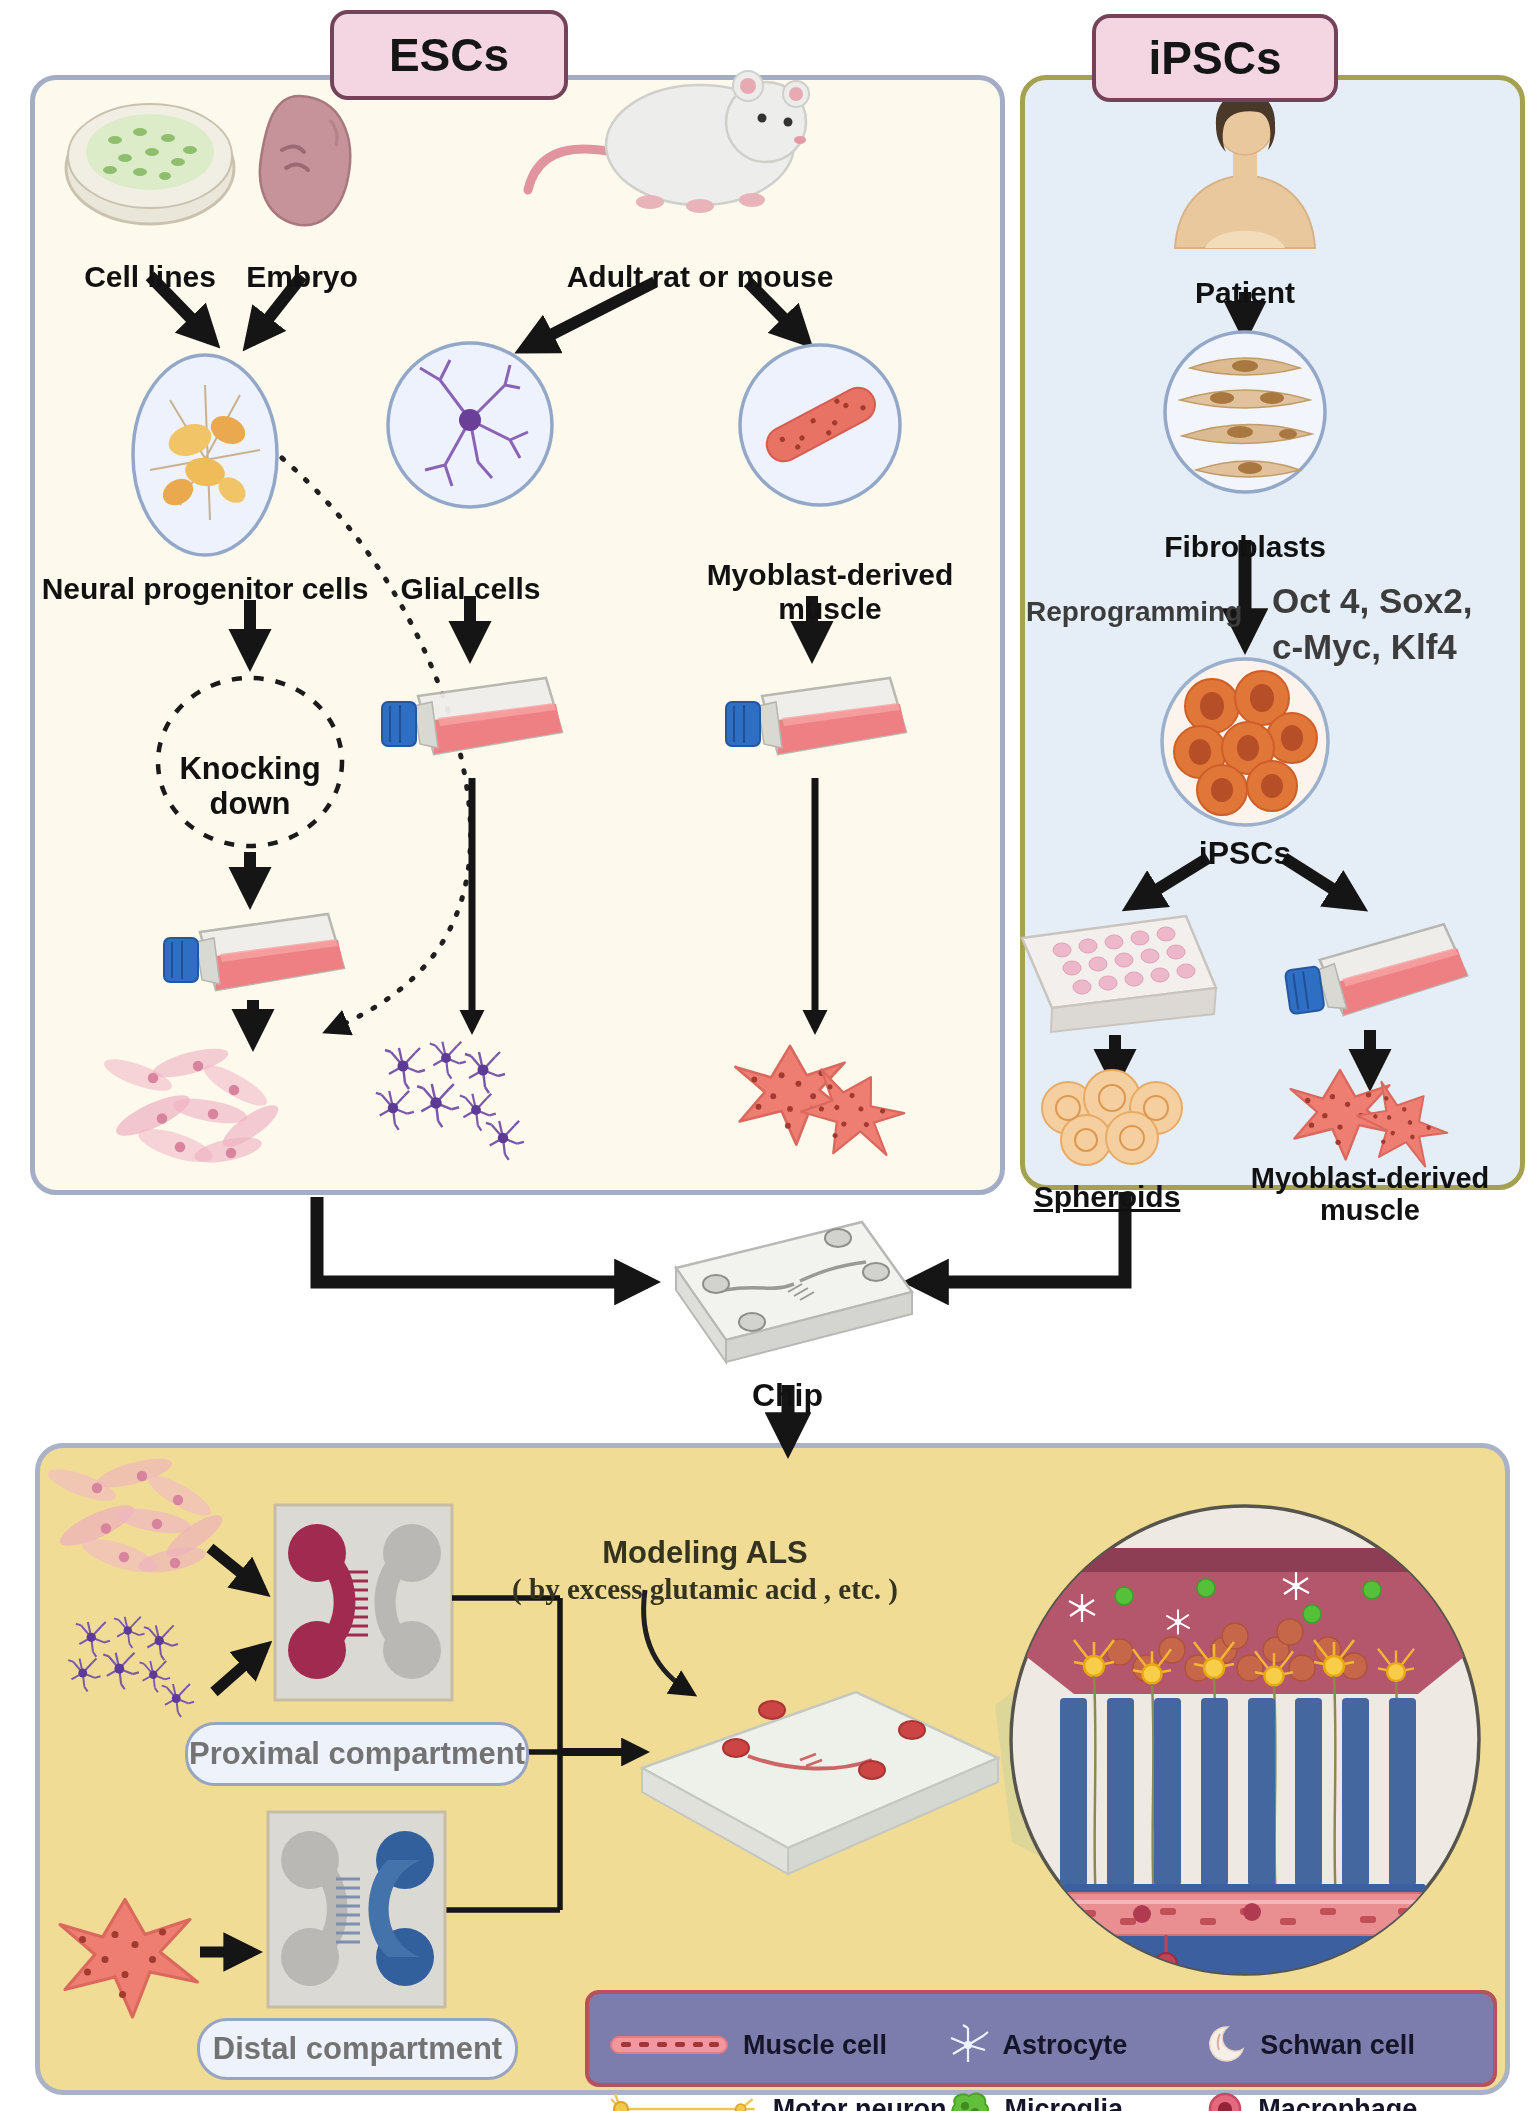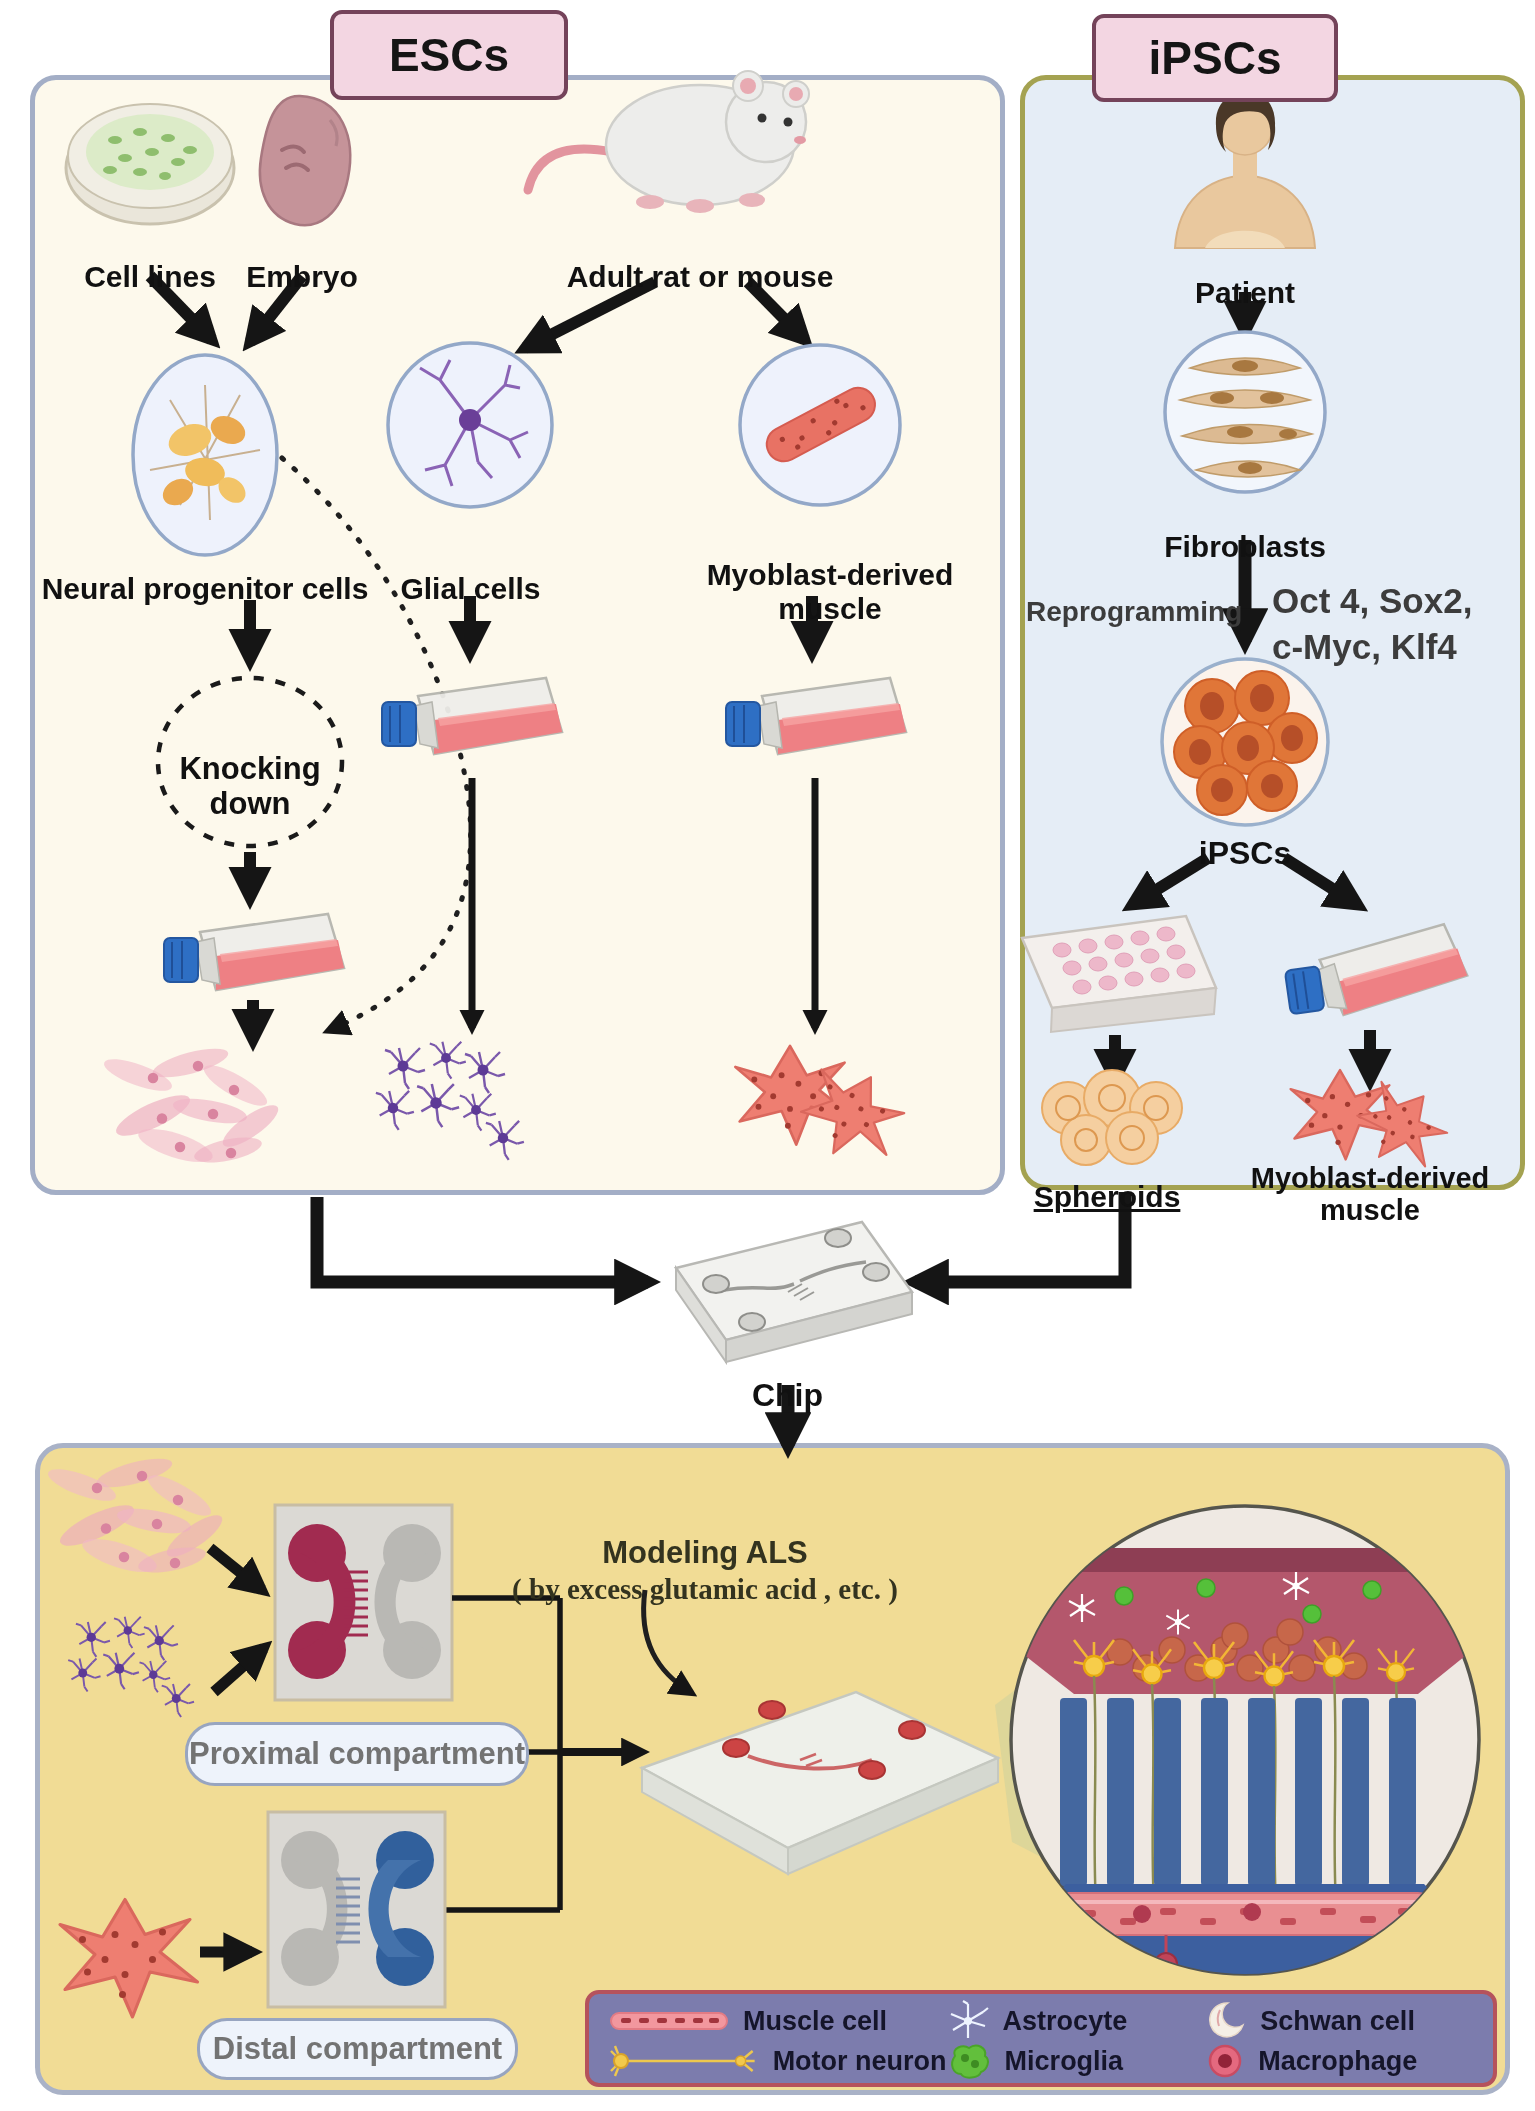--- a/index.html
+++ b/index.html
@@ -8,29 +8,29 @@
   .panel{position:absolute;box-sizing:border-box;}
   #esc-panel{left:30px;top:75px;width:975px;height:1120px;background:#fdf9ec;
              border:5px solid #a3aec6;border-radius:26px;}
   #ipsc-panel{left:1020px;top:75px;width:505px;height:1115px;background:#e5edf6;
               border:5px solid #a4a251;border-radius:26px;}
   #bottom-panel{left:35px;top:1443px;width:1475px;height:652px;background:#f1dc95;
                 border:5px solid #a9b2c7;border-radius:28px;}
   #art{position:absolute;left:0;top:0;z-index:5;}
   .lbl{position:absolute;z-index:10;font-weight:bold;color:#111;text-align:center;line-height:1.12;margin-top:30px;}
   .titlebox{position:absolute;z-index:12;background:#f3d6e2;border:4px solid #74435a;
-            border-radius:12px;display:flex;align-items:center;justify-content:center;
+            border-radius:18px;display:flex;align-items:center;justify-content:center;
             font-size:46px;font-weight:bold;color:#151515;}
   .pill{position:absolute;z-index:11;background:#eef3fb;border:3px solid #98a5c0;border-radius:30px;
         display:flex;align-items:center;justify-content:center;font-weight:bold;color:#737373;}
   .graytxt{color:#3c3c3c;font-weight:600;}
   #legend{position:absolute;z-index:11;left:585px;top:1990px;width:912px;height:97px;
           background:#7c7cad;border:4px solid #b5525c;border-radius:14px;box-sizing:border-box;
           display:grid;grid-template-columns:1.3fr 1fr 1.05fr;padding:6px 14px 6px 20px;}
-  .lg-cell{display:flex;align-items:center;gap:14px;min-width:0;}
+  .lg-cell{display:flex;align-items:center;gap:14px;min-width:0;margin-top:24px;}
   .lg-label{font-size:27px;font-weight:bold;color:#15152a;white-space:nowrap;}
 </style>
 </head>
 <body>
 
 <div id="canvas">
 
   <div id="esc-panel" class="panel"></div>
   <div id="ipsc-panel" class="panel"></div>
   <div id="bottom-panel" class="panel"></div>

